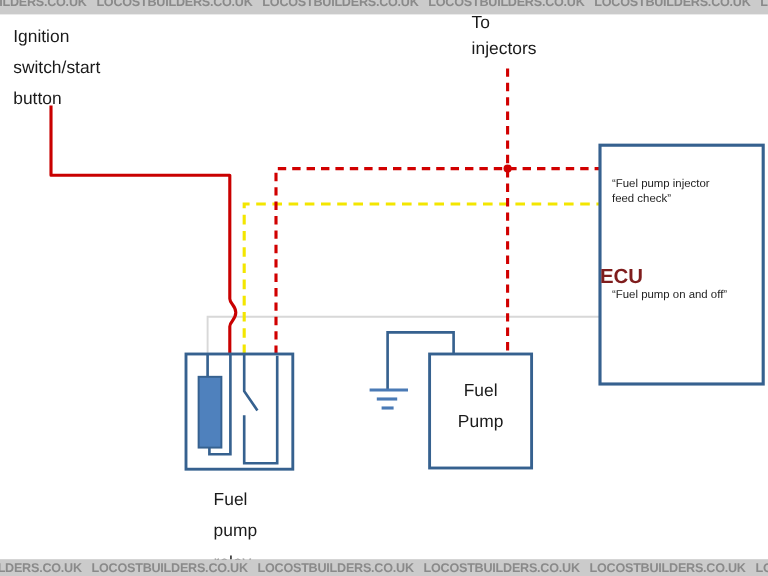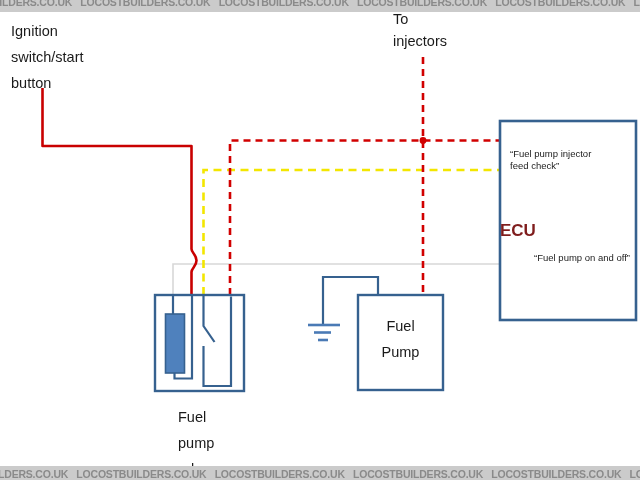--- a/index.html
+++ b/index.html
@@ -30,21 +30,21 @@
   .lbl-ignition{left:11px;top:18px;}
   .lbl-injectors{left:393px;top:9px;line-height:21.5px;}
   .lbl-relay{left:178px;top:404px;}
   .lbl-pump{left:358px;top:313px;width:85px;text-align:center;line-height:26px;}
   .ecu-note{
     position:absolute;white-space:pre-line;
     font-size:9.5px;line-height:12px;color:#222;
   }
   .ecu-note-1{left:510px;top:108px;width:110px;margin-top:40px;}
   .ecu-note-2{left:510px;top:157px;width:118px;line-height:12.3px;}
-  .ecu-note-3{left:510px;top:252px;width:120px;text-align:right;}
+  .ecu-note-3{left:510px;top:240px;width:120px;}
   .ecu-title{
     position:absolute;left:500px;top:209px;width:136px;
     font-size:17px;font-weight:600;color:#7f1d1d;margin-top:12px;
   }
 </style>
 </head>
 <body>
 
 <div class="stage">
 

